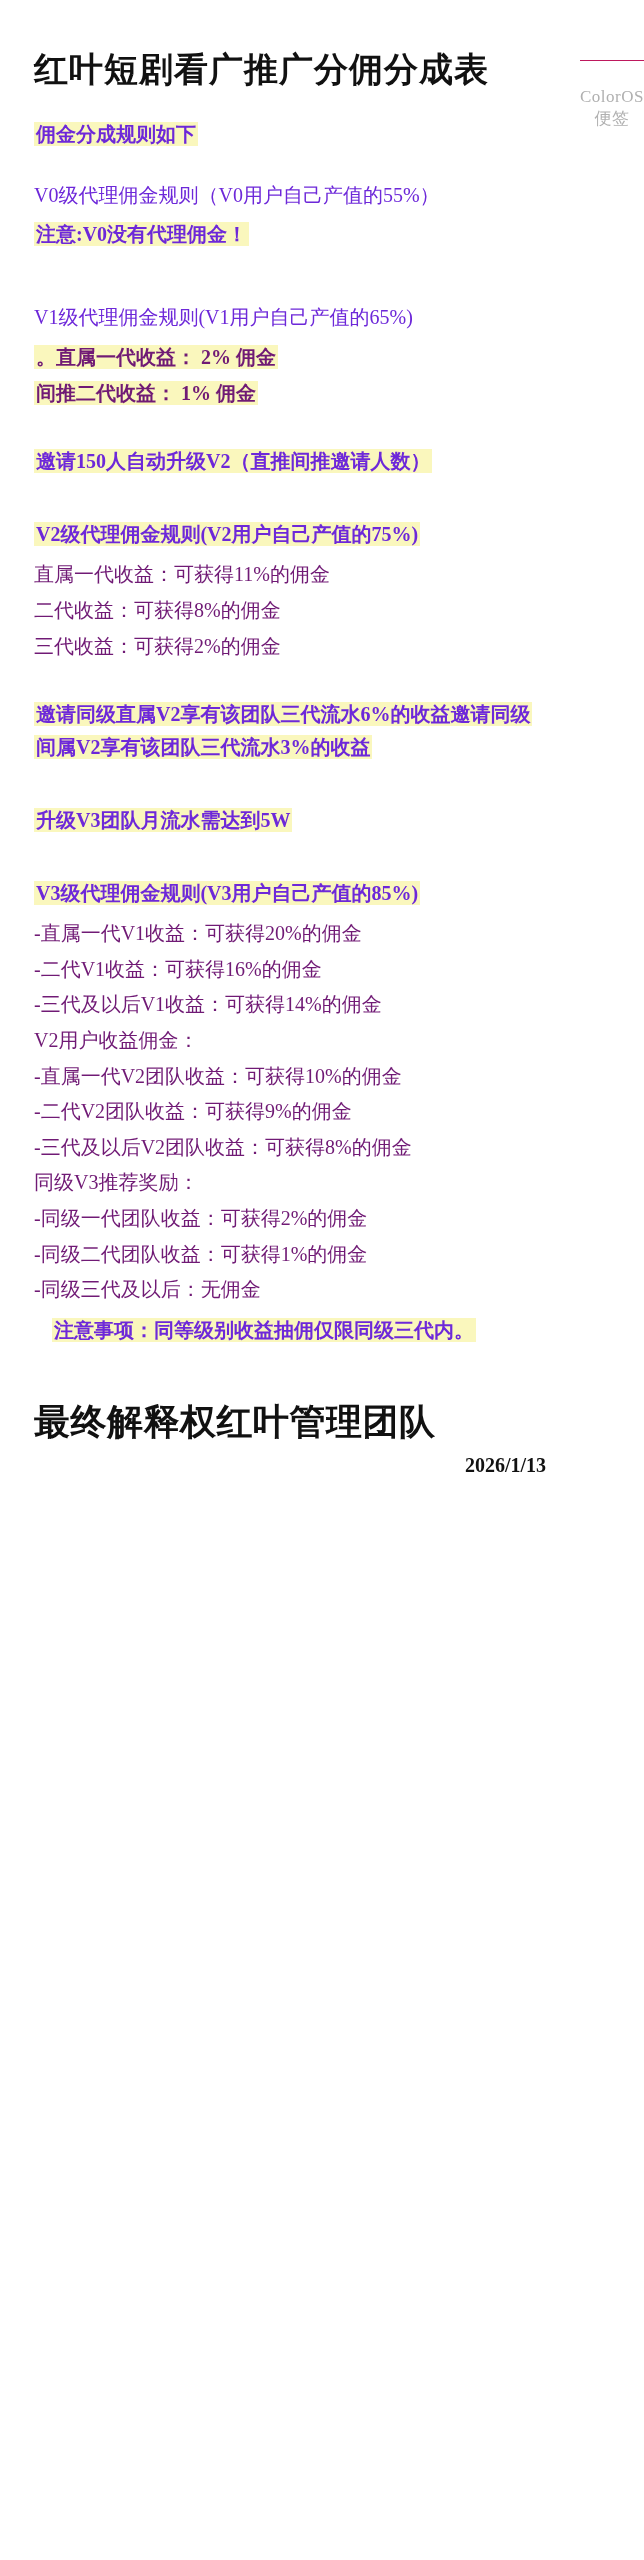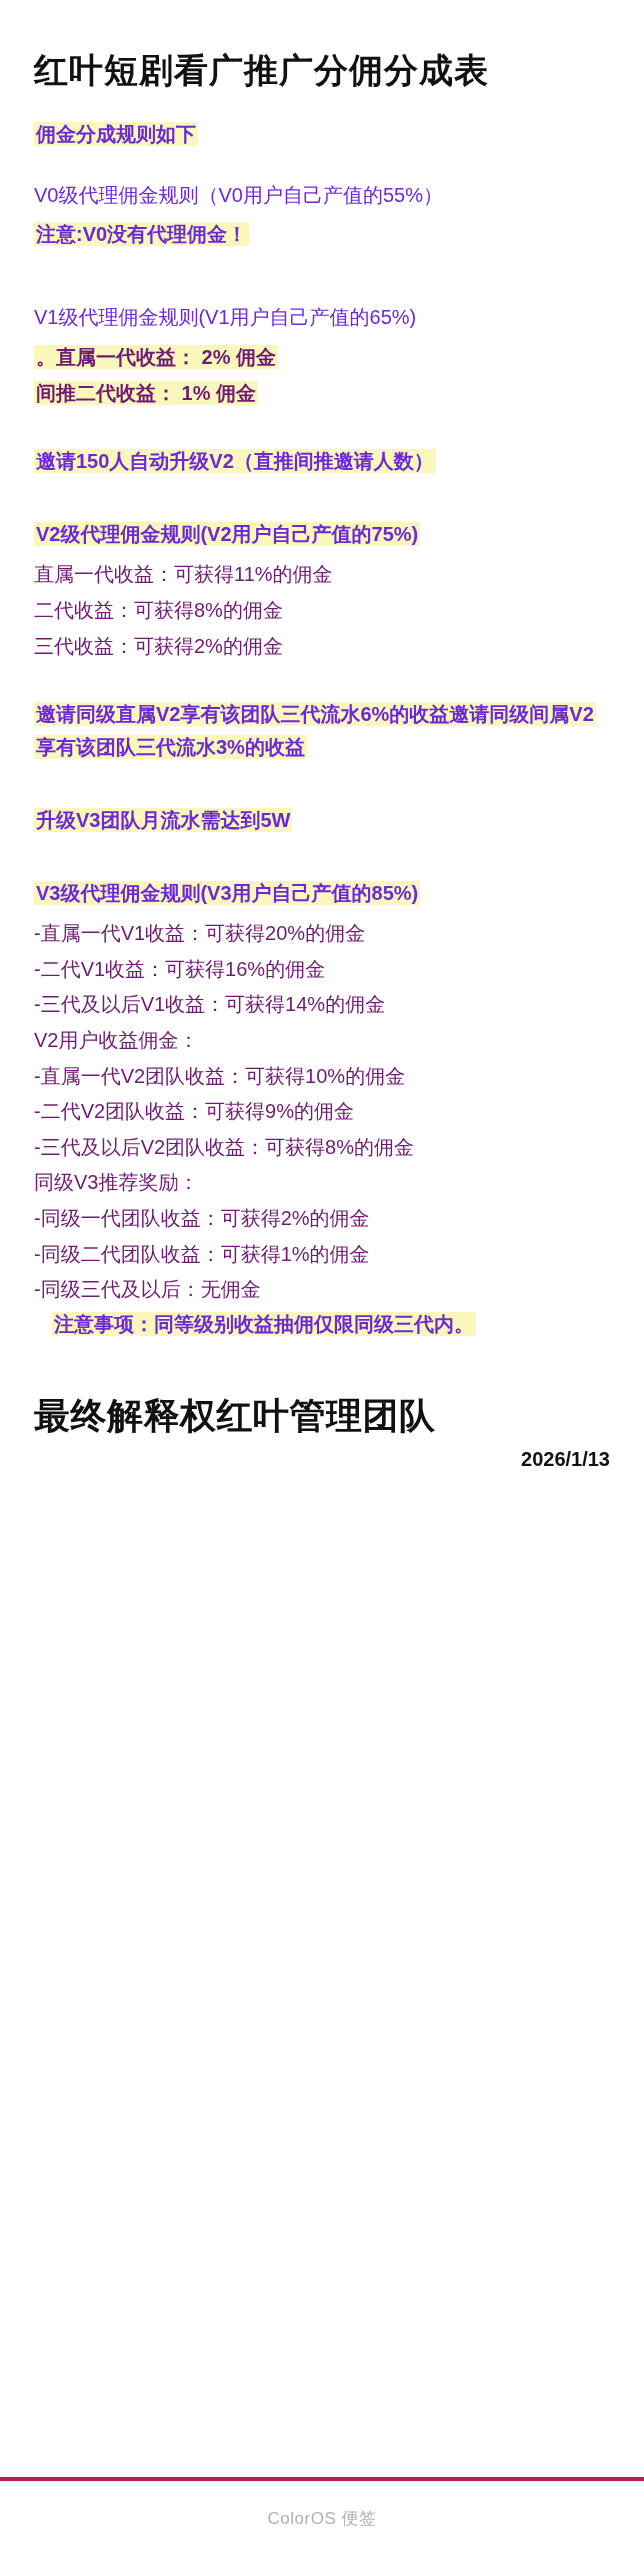--- a/index.html
+++ b/index.html
@@ -12,21 +12,22 @@
     min-height: 2560px;
     font-family: "Liberation Sans", sans-serif;
     color: #111111;
   }
   .page {
     width: 644px;
     min-height: 2560px;
     box-sizing: border-box;
     background: #ffffff;
     display: flex;
-    flex-direction: column;
+    flex-direction: row;
+    font-family: Liberation Serif, serif;
   }
   .content {
     padding: 40px 34px 0 34px;
     flex: 1 1 auto;
   }
   .title {
     font-size: 34px;
     font-weight: bold;
     letter-spacing: 1px;
     color: #111111;
@@ -73,21 +74,21 @@
     line-height: 1.35;
   }
   .date {
     font-size: 20px;
     font-weight: bold;
     text-align: right;
     margin: 8px 0 0 0;
   }
   .footer {
     margin-top: 60px;
-    border-top: 4px solid #be185d;
+    border-top: 1px solid #be185d;
     padding: 26px 0 30px 0;
     text-align: center;
   }
   .footer-text {
     font-size: 17px;
     color: #b0b0b0;
     letter-spacing: 0.5px;
   }
 </style>
 </head>
@@ -147,21 +148,21 @@
     <p class="line">V2用户收益佣金：</p>
     <p class="line">-直属一代V2团队收益：可获得10%的佣金</p>
     <p class="line">-二代V2团队收益：可获得9%的佣金</p>
     <p class="line">-三代及以后V2团队收益：可获得8%的佣金</p>
 
     <p class="line">同级V3推荐奖励：</p>
     <p class="line">-同级一代团队收益：可获得2%的佣金</p>
     <p class="line">-同级二代团队收益：可获得1%的佣金</p>
     <p class="line">-同级三代及以后：无佣金</p>
 
-    <p class="blk bold" style="padding-left:18px;"><span class="hl">注意事项：同等级别收益抽佣仅限同级三代内。</span></p>
+    <p class="blk bold" style="margin-top:6px;padding-left:18px;"><span class="hl">注意事项：同等级别收益抽佣仅限同级三代内。</span></p>
 
     <p class="final">最终解释权红叶管理团队</p>
     <p class="date">2026/1/13</p>
 
   </div>
 
   <div class="footer">
     <span class="footer-text">ColorOS 便签</span>
   </div>
 </div>

